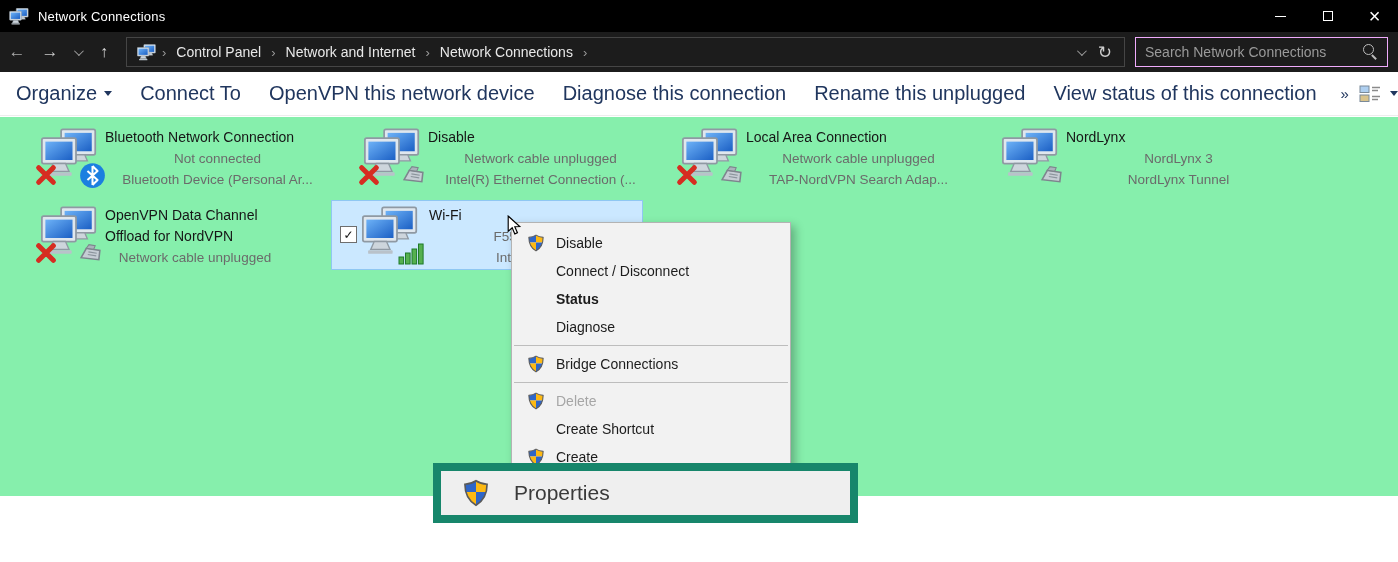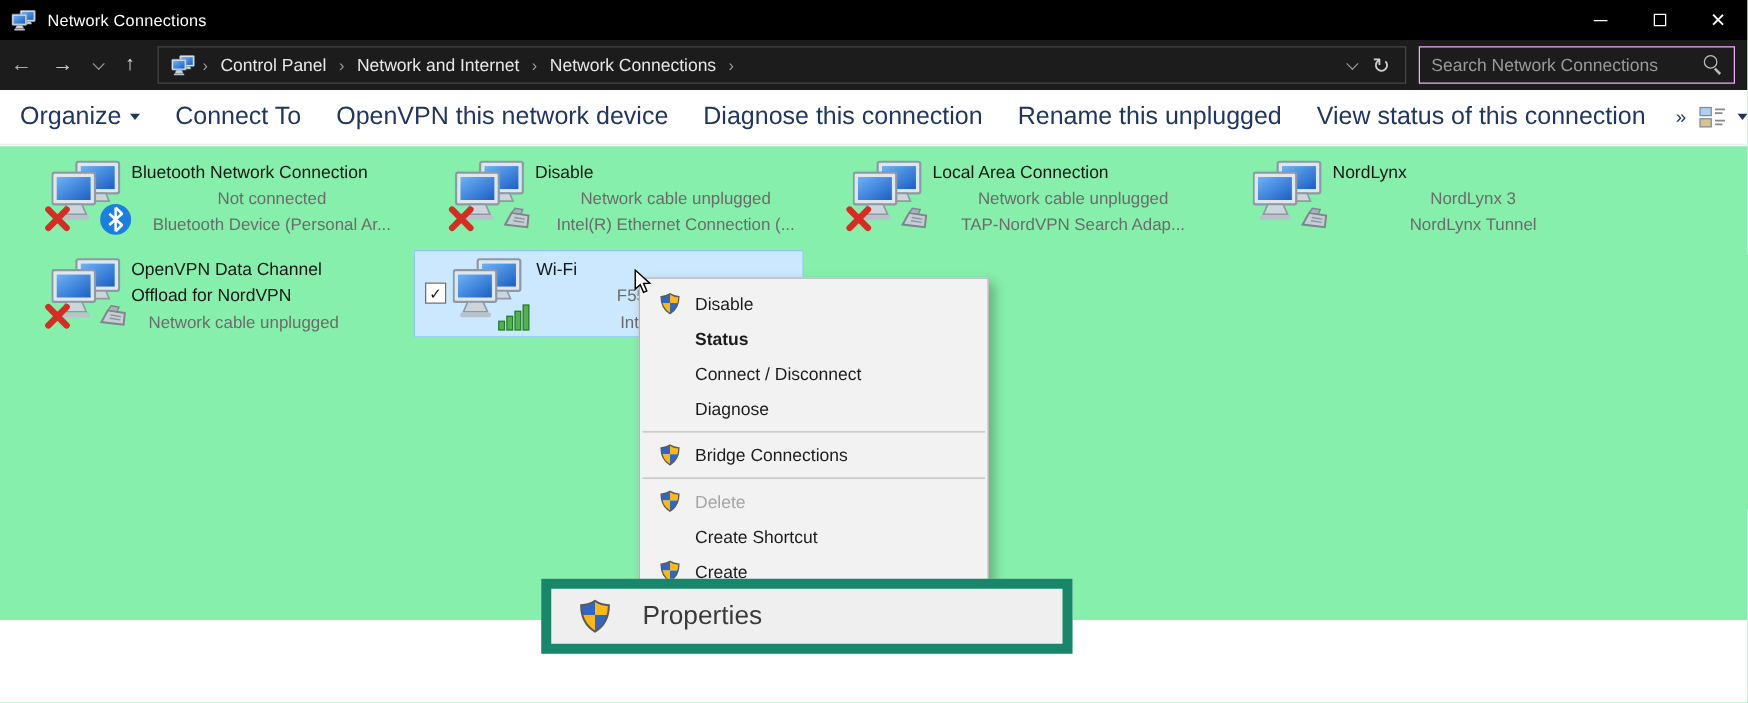--- a/index.html
+++ b/index.html
@@ -412,25 +412,25 @@
     </div>
   </div>
 
   <div class="context-menu">
     <div class="menu-item">
       <span class="shield"><svg>
             <use href="#sym-shield"></use>
           </svg></span>
       <span class="mi-label">Disable</span>
     </div>
+    <div class="menu-item">
+      <span class="mi-label">Connect / Disconnect</span>
+    </div>
     <div class="menu-item bold">
       <span class="mi-label">Status</span>
-    </div>
-    <div class="menu-item">
-      <span class="mi-label">Connect / Disconnect</span>
     </div>
     <div class="menu-item">
       <span class="mi-label">Diagnose</span>
     </div>
     <div class="menu-sep"></div>
     <div class="menu-item">
       <span class="shield"><svg>
             <use href="#sym-shield"></use>
           </svg></span>
       <span class="mi-label">Bridge Connections</span>

